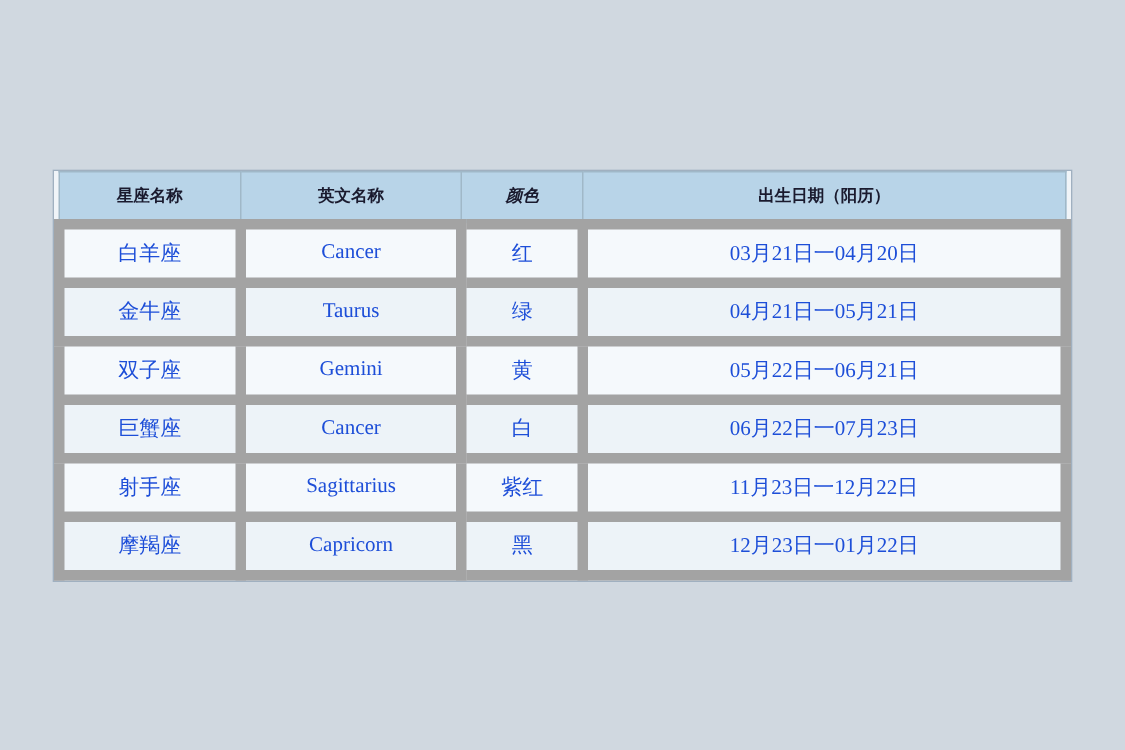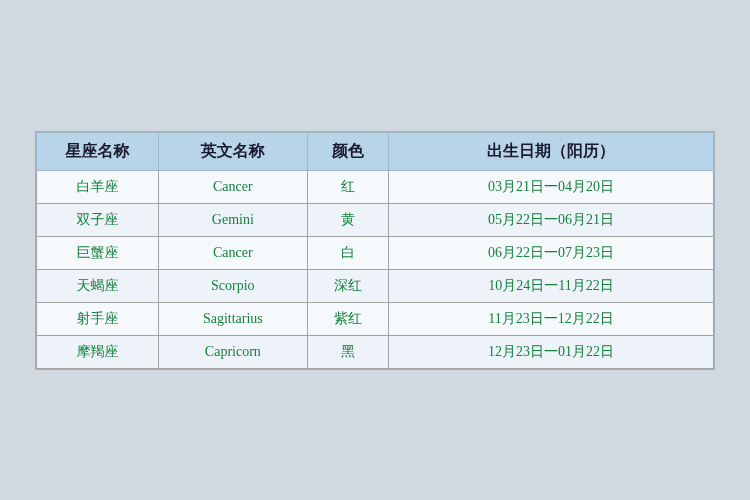--- a/index.html
+++ b/index.html
@@ -29,44 +29,44 @@
       border-collapse: collapse;
     }
 
     thead tr {
       background-color: #b8d4e8;
     }
 
     thead th {
       border: 1px solid #a0b8c8;
       padding: 8px 6px;
-      font-size: 16px;
+      font-size: 11px;
       font-weight: bold;
       color: #1a1a2e;
     }
 
     tbody tr {
       background-color: #f5f9fc;
     }
 
     tbody tr:nth-child(even) {
       background-color: #edf3f8;
     }
 
     tbody td {
-      border: 1px solid #a3a3a3;
+      border: 7px solid #a3a3a3;
       padding: 7px 6px;
       text-align: center;
       font-size: 14px;
-      color: #15803d;
+      color: #1d4ed8;
     }
 
     .col-chinese { width: 18%; }
     .col-english { width: 22%; }
-    .col-color   { width: 12%; }
+    .col-color   { width: 12%; font-style: italic; }
     .col-date    { width: 48%; }
   </style>
 </head>
 <body>
 
 <div class="table-container">
   <table>
     <thead>
       <tr>
         <th class="col-chinese">星座名称</th>
@@ -76,36 +76,36 @@
       </tr>
     </thead>
     <tbody id="table-body">
     <tr>
           <td>白羊座</td>
           <td>Cancer</td>
           <td>红</td>
           <td>03月21日一04月20日</td>
         </tr>
         <tr>
+          <td>金牛座</td>
+          <td>Taurus</td>
+          <td>绿</td>
+          <td>04月21日一05月21日</td>
+        </tr>
+        <tr>
           <td>双子座</td>
           <td>Gemini</td>
           <td>黄</td>
           <td>05月22日一06月21日</td>
         </tr>
         <tr>
           <td>巨蟹座</td>
           <td>Cancer</td>
           <td>白</td>
           <td>06月22日一07月23日</td>
-        </tr>
-        <tr>
-          <td>天蝎座</td>
-          <td>Scorpio</td>
-          <td>深红</td>
-          <td>10月24日一11月22日</td>
         </tr>
         <tr>
           <td>射手座</td>
           <td>Sagittarius</td>
           <td>紫红</td>
           <td>11月23日一12月22日</td>
         </tr>
         <tr>
           <td>摩羯座</td>
           <td>Capricorn</td>

